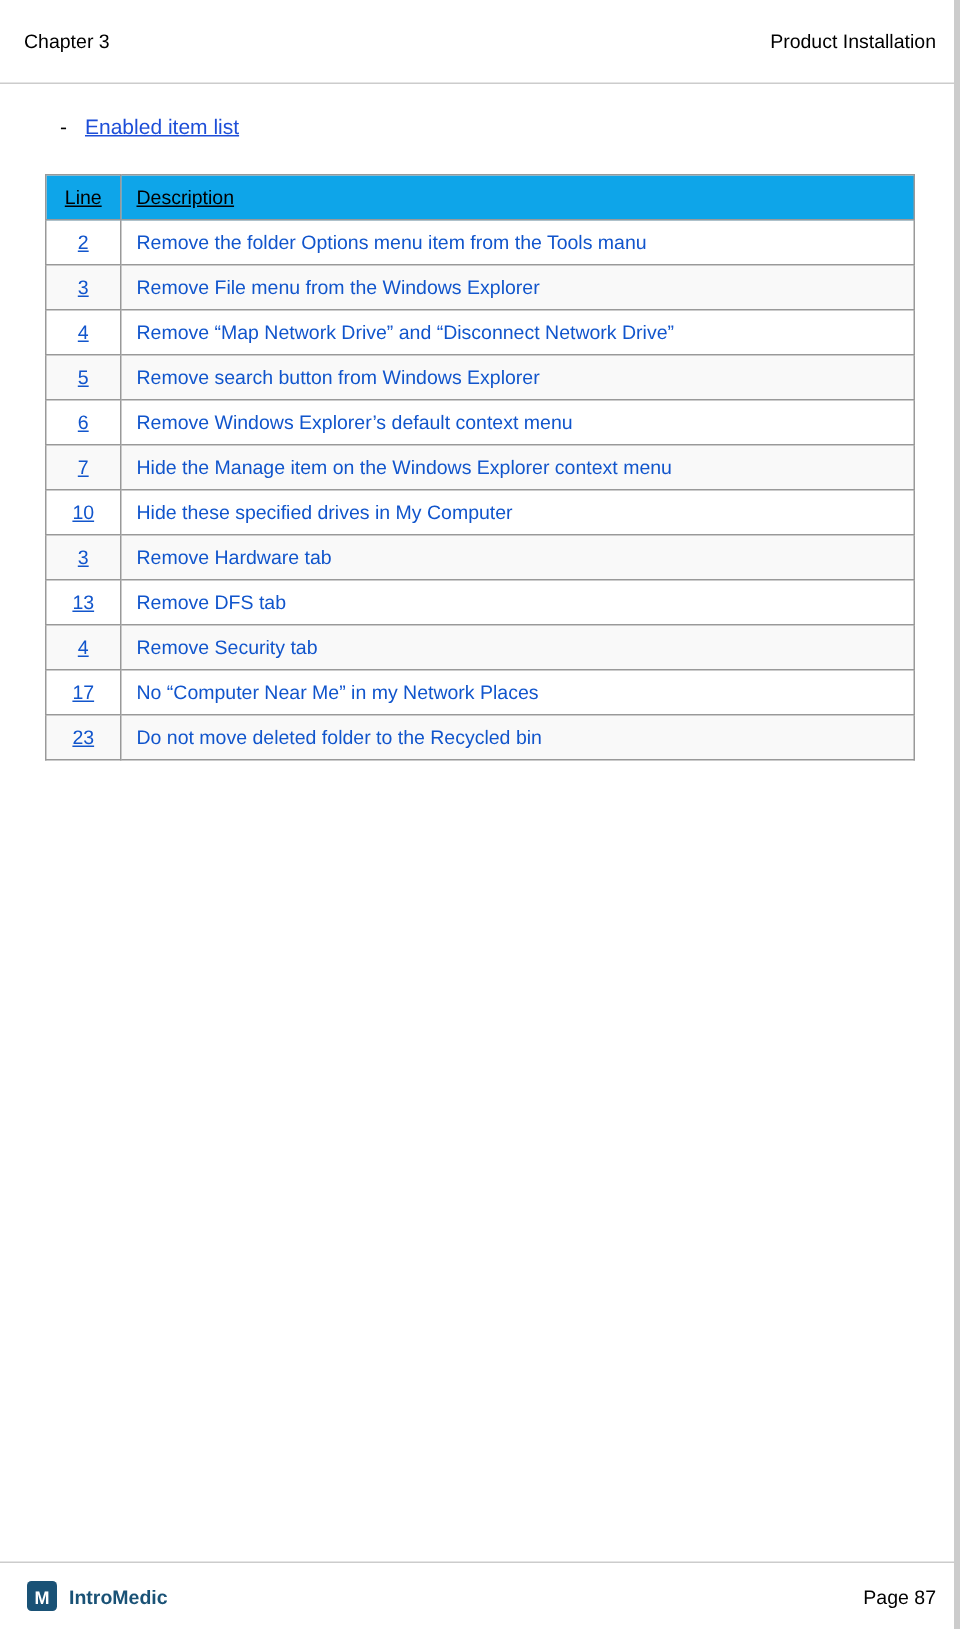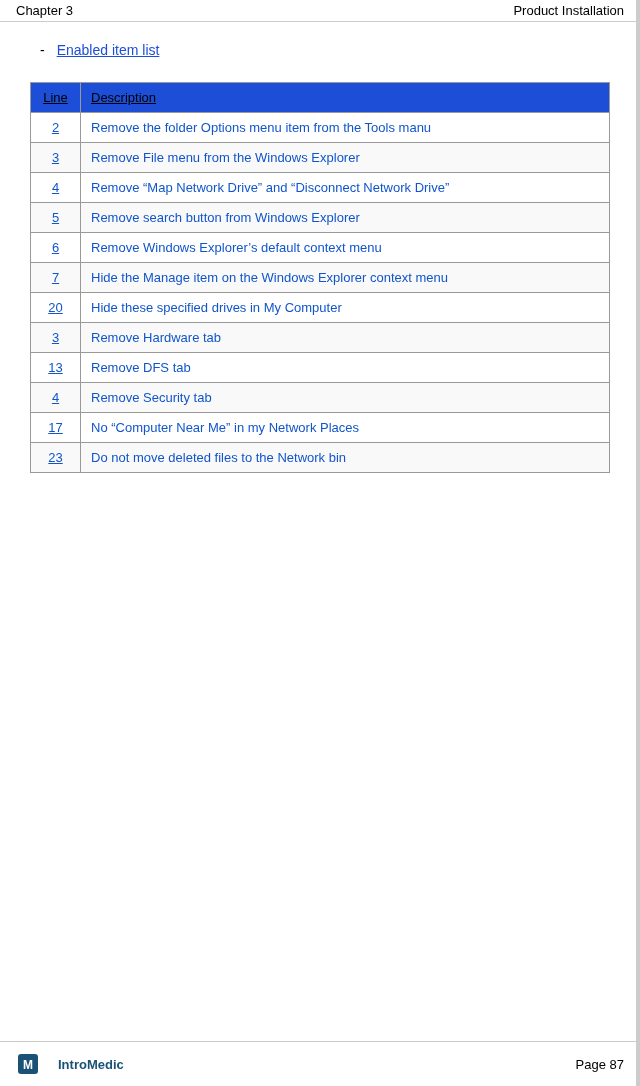--- a/index.html
+++ b/index.html
@@ -11,21 +11,21 @@
       background: #fff;
       color: #000;
       position: relative;
     }
 
     
     .page-header {
       display: flex;
       justify-content: space-between;
       align-items: center;
-      padding: 3px 16px;
+      padding: 20px 16px;
       border-bottom: 1px solid #ccc;
       font-size: 13px;
     }
     .header-chapter {
       font-weight: normal;
     }
     .header-title {
       font-weight: normal;
     }
 
@@ -62,21 +62,21 @@
       cursor: pointer;
     }
 
     
     .data-table {
       width: 100%;
       border-collapse: collapse;
       border: 1px solid #999;
     }
     .data-table th {
-      background: #1d4ed8;
+      background: #0ea5e9;
       border: 1px solid #999;
       padding: 7px 10px;
       text-align: left;
       font-weight: normal;
       text-decoration: underline;
       font-size: 13px;
     }
     .data-table th.line-col {
       width: 50px;
       text-align: center;
@@ -122,21 +122,20 @@
       gap: 6px;
     }
     .logo-icon {
       width: 24px;
       height: 24px;
     }
     .logo-text {
       font-size: 13px;
       font-weight: bold;
       color: #1a5276;
-      margin-left: 12px;
     }
     .page-number {
       font-size: 13px;
     }
   </style>
 </head>
 <body>
 
 <div class="page-header">
   <span class="header-chapter">Chapter 3</span>
@@ -178,42 +177,42 @@
         </tr>
         <tr>
           <td class="line-num">6</td>
           <td class="desc">Remove Windows Explorer’s default context menu</td>
         </tr>
         <tr>
           <td class="line-num">7</td>
           <td class="desc">Hide the Manage item on the Windows Explorer context menu</td>
         </tr>
         <tr>
-          <td class="line-num">20</td>
+          <td class="line-num">10</td>
           <td class="desc">Hide these specified drives in My Computer</td>
         </tr>
         <tr>
           <td class="line-num">3</td>
           <td class="desc">Remove Hardware tab</td>
         </tr>
         <tr>
           <td class="line-num">13</td>
           <td class="desc">Remove DFS tab</td>
         </tr>
         <tr>
           <td class="line-num">4</td>
           <td class="desc">Remove Security tab</td>
         </tr>
         <tr>
           <td class="line-num">17</td>
           <td class="desc">No “Computer Near Me” in my Network Places</td>
         </tr>
         <tr>
           <td class="line-num">23</td>
-          <td class="desc">Do not move deleted files to the Network bin</td>
+          <td class="desc">Do not move deleted folder to the Recycled bin</td>
         </tr>
       </tbody>
   </table>
 
 </div>
 
 <div class="page-footer">
   <div class="footer-logo">
 
     <svg class="logo-icon" viewBox="0 0 24 24" xmlns="http://www.w3.org/2000/svg">

